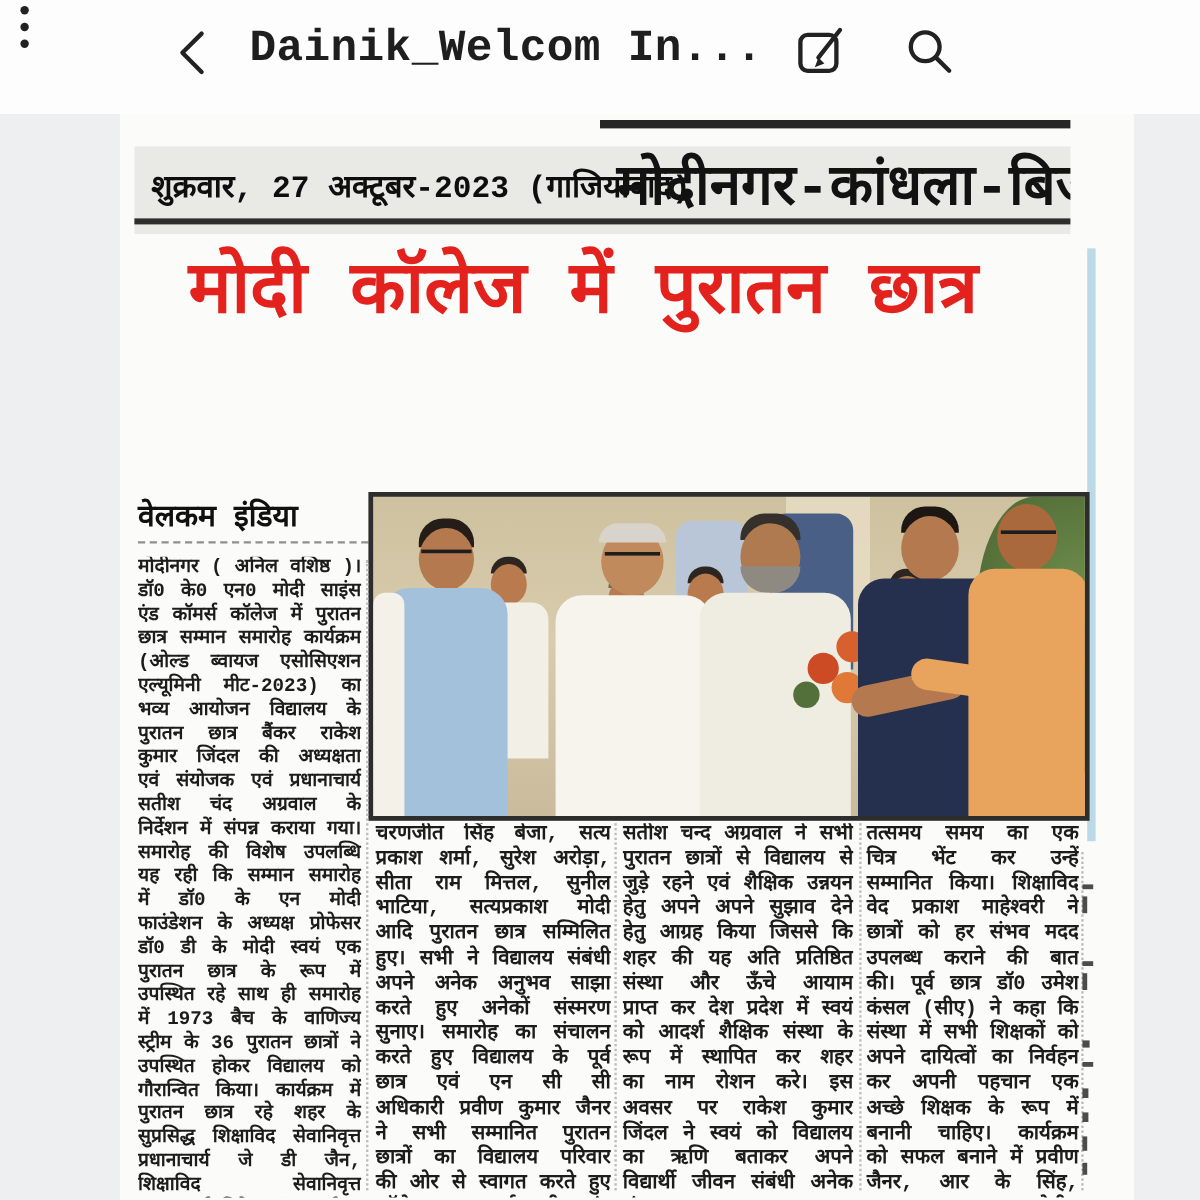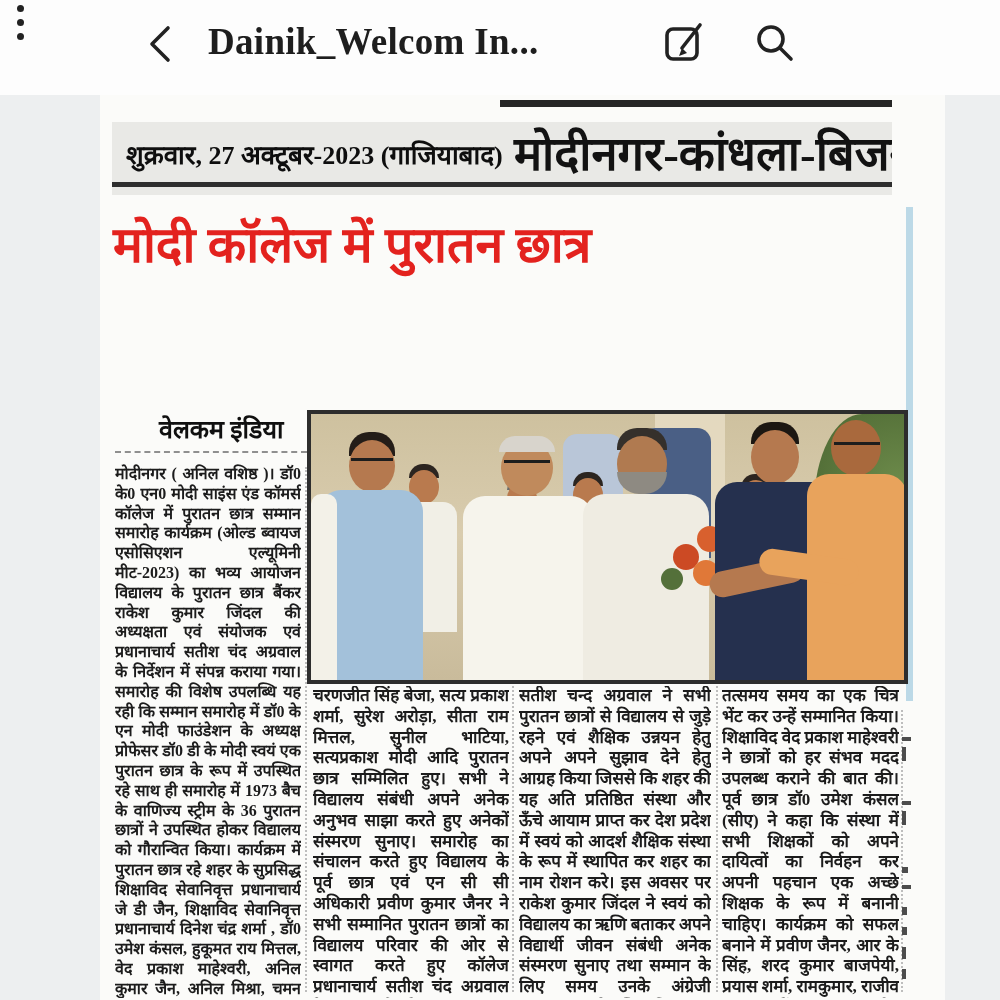--- a/index.html
+++ b/index.html
@@ -1,17 +1,17 @@
 <!DOCTYPE html>
 <html><head>
 <meta charset="utf-8">
 <style>
   html,body{margin:0;padding:0;background:#fff;}
   .screen{position:relative;width:1000px;height:1000px;overflow:hidden;
-          font-family:Liberation Serif, serif;background:#0f766e;}
+          font-family:Liberation Mono, monospace;background:#0f766e;}
 
   
   .topbar{position:absolute;left:0;top:0;width:1000px;height:95px;background:#fdfdfd;z-index:5;}
   .tb-back{position:absolute;left:138px;top:20px;width:48px;height:48px;}
   .tb-title{position:absolute;left:208px;top:20px;width:440px;font-size:37px;font-weight:600;
             color:#1e1e1e;letter-spacing:.3px;white-space:nowrap;overflow:hidden;}
   .tb-ic{position:absolute;top:18px;width:48px;height:48px;}
   .tb-edit{left:660px;}
   .tb-search{left:750px;}
   .tb-menu{left:838px;top:22px;width:40px;height:44px;display:flex;flex-direction:column;
@@ -23,26 +23,26 @@
   .page{position:absolute;left:100px;top:0;width:845px;height:905px;background:#fbfbf9;overflow:hidden;}
 
   .topline{position:absolute;left:400px;top:5px;width:392px;height:7px;background:#262626;}
   .masthead{position:absolute;left:12px;top:27px;width:780px;height:73px;background:#e9e9e6;overflow:hidden;}
   .dateline{position:absolute;left:14px;top:14px;max-width:385px;font-size:26px;font-weight:700;
             color:#0e0e0e;white-space:nowrap;}
   .region{position:absolute;left:402px;top:-2px;font-size:47px;font-weight:800;color:#121212;white-space:nowrap;}
   .mast-rule{position:absolute;left:12px;top:87px;width:780px;height:5px;background:#2e2e2e;}
 
   .hl{position:absolute;left:13px;white-space:nowrap;font-weight:800;transform-origin:left center;}
-  .hl-red{top:100px;width:795px;font-size:50px;line-height:100px;color:#e3221e;}
+  .hl-red{top:100px;width:795px;font-size:60px;line-height:100px;color:#e3221e;margin-left:44px;}
   .hl-black{top:202px;width:768px;font-size:72px;line-height:96px;color:#161616;}
 
   .blue-vline{position:absolute;left:806px;top:112px;width:7px;height:494px;background:#bcd9e7;}
 
-  .byline{position:absolute;left:15px;top:316px;font-size:25px;font-weight:800;color:#101010;margin-left:44px;}
+  .byline{position:absolute;left:15px;top:316px;font-size:25px;font-weight:800;color:#101010;}
   .byline-rule{position:absolute;left:15px;top:356px;width:192px;border-top:2px dashed #8f8f8f;}
 
   
   .col{position:absolute;color:#1c1c1c;font-weight:600;text-align:justify;text-align-last:left;
        overflow:hidden;}
   .col b{font-weight:800;margin-top:37px;}
   .col1{left:15px;top:369px;width:186px;height:534px;font-size:16px;line-height:19.8px;}
   .col2{left:213px;top:591px;width:196px;height:312px;font-size:17px;line-height:20.8px;}
   .col3{left:419px;top:591px;width:192px;height:312px;font-size:17px;line-height:20.8px;}
   .col4{left:622px;top:591px;width:177px;height:312px;font-size:17px;line-height:20.8px;}

